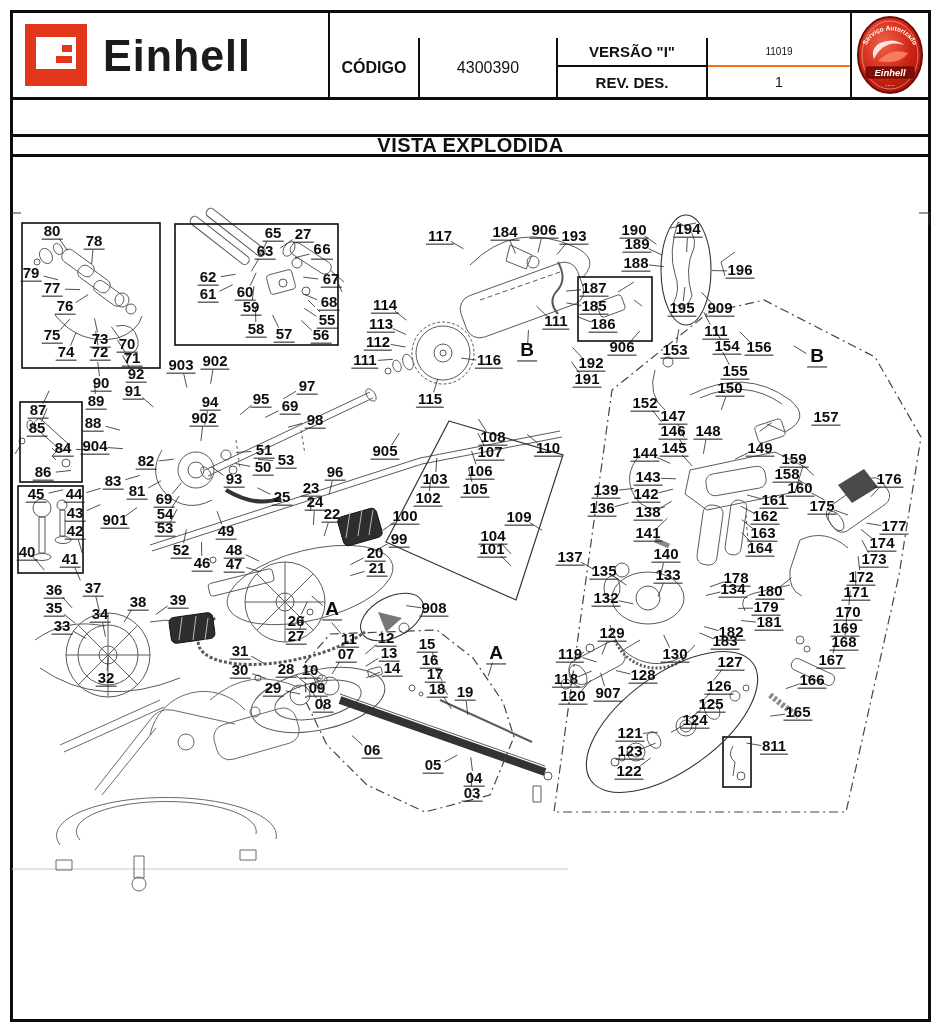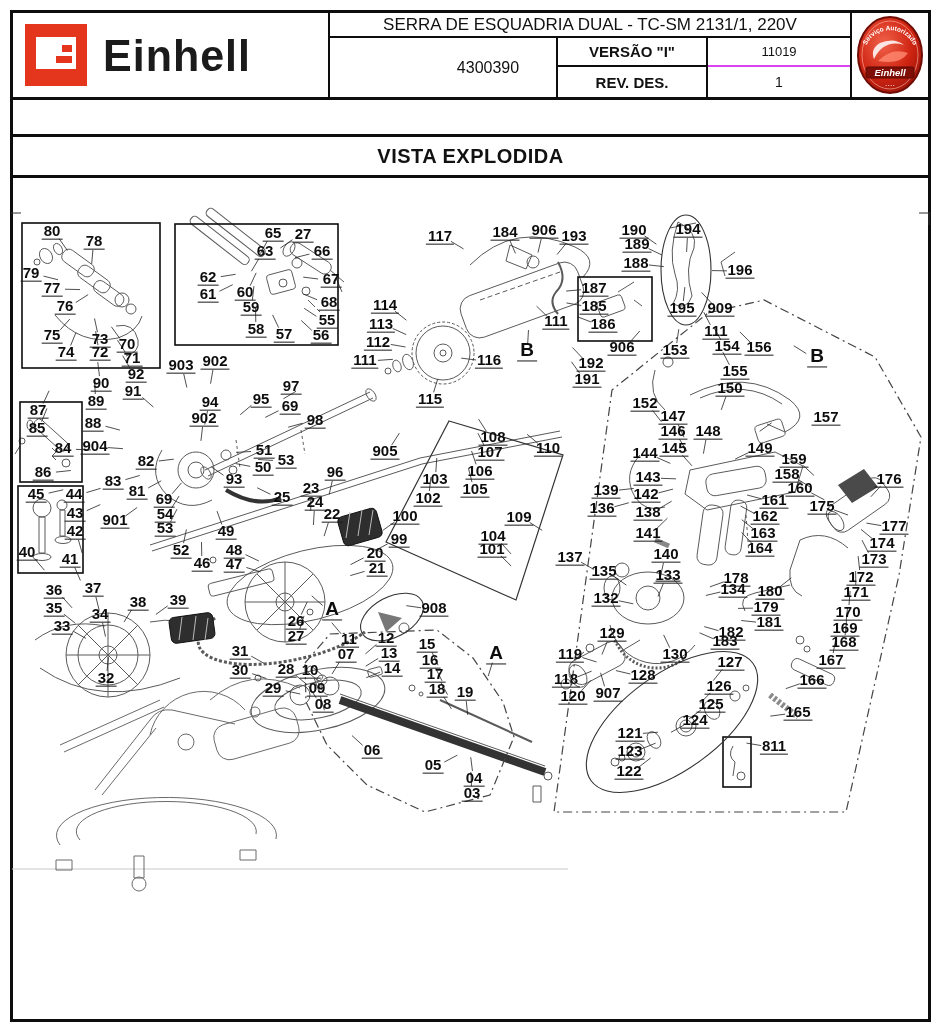--- a/index.html
+++ b/index.html
@@ -7,26 +7,26 @@
         font-family:"Liberation Sans",sans-serif;color:#111;overflow:hidden;margin:0 auto;}
   .frame{position:absolute;left:10px;top:10px;width:921px;height:1012px;
          border:3px solid #0d0d0d;box-sizing:border-box;background:#fff;}
   .cell{position:absolute;box-sizing:border-box;display:flex;align-items:center;justify-content:center;}
   
   .logo-cell{left:13px;top:13px;width:317px;height:84px;border-right:2px solid #0d0d0d;justify-content:flex-start;}
   .title-cell{left:330px;top:13px;width:520px;height:25px;border-bottom:2px solid #0d0d0d;font-size:17px;}
   .codigo-label{left:330px;top:38px;width:90px;height:59px;border-right:2px solid #0d0d0d;font-weight:bold;font-size:16px;}
   .codigo-value{left:420px;top:38px;width:138px;height:59px;border-right:2px solid #0d0d0d;font-size:16px;}
   .versao-label{left:558px;top:38px;width:150px;height:29px;border-right:2px solid #0d0d0d;border-bottom:2px solid #0d0d0d;font-weight:bold;font-size:15px;}
-  .versao-value{left:708px;top:38px;width:142px;height:29px;border-bottom:2px solid #d946ef;font-size:13px;}
+  .versao-value{left:708px;top:38px;width:142px;height:29px;border-bottom:2px solid #f97316;font-size:10px;}
   .rev-label{left:558px;top:67px;width:150px;height:30px;border-right:2px solid #0d0d0d;font-weight:bold;font-size:15px;}
   .rev-value{left:708px;top:67px;width:142px;height:30px;font-size:14px;}
   .badge-cell{left:850px;top:13px;width:78px;height:84px;border-left:2px solid #0d0d0d;}
   .header-rule{position:absolute;left:13px;top:97px;width:915px;height:3px;background:#0d0d0d;}
-  .banner{left:13px;top:134px;width:915px;height:44px;border-top:3px solid #0d0d0d;border-bottom:3px solid #0d0d0d;
+  .banner{left:13px;top:134px;width:915px;height:23px;border-top:3px solid #0d0d0d;border-bottom:3px solid #0d0d0d;
           font-weight:bold;font-size:20px;letter-spacing:.5px;}
   
   .logo-mark{position:relative;width:62px;height:62px;background:#e4361c;margin-left:12px;flex:0 0 auto;}
   .logo-inner{position:absolute;left:11px;top:13px;width:40px;height:32px;background:#fff;}
   .logo-glyph{position:absolute;left:18px;top:8px;width:18px;height:18px;}
   .logo-glyph .b1{position:absolute;right:0;top:0;width:10px;height:7px;background:#e4361c;}
   .logo-glyph .b2{position:absolute;right:0;bottom:0;width:16px;height:7px;background:#e4361c;}
   .wordmark{font-weight:900;font-size:43px;letter-spacing:1px;color:#1b1b1b;margin-left:16px;
             font-family:"Liberation Sans",sans-serif;transform:scaleY(1.05);}
   
@@ -48,21 +48,21 @@
     <div class="logo-mark">
       <div class="logo-inner">
         <div class="logo-glyph">
           <div class="b1"></div>
             <div class="b2"></div>
         </div>
       </div>
     </div>
     <div class="wordmark">Einhell</div>
   </div>
-  <div class="cell title-cell">SERRA DE ESQUADRIA DUAL - TC-SM 2131/1, 220V</div>
+  <div class="cell codigo-label">CÓDIGO</div>
   <div class="cell codigo-value">4300390</div>
   <div class="cell versao-label">VERSÃO "I"</div>
   <div class="cell versao-value">11019</div>
   <div class="cell rev-label">REV. DES.</div>
   <div class="cell rev-value">1</div>
   <div class="cell badge-cell">
     <svg width="74" height="82" viewBox="-37 -41 74 82">
       <defs>
         <radialGradient id="bg" cx="40%" cy="35%" r="80%">
           <stop offset="0%" stop-color="#f0624a"></stop>
@@ -595,21 +595,21 @@
       <div class="plabel" style="left: 321px; top: 336px;">56</div>
       <div class="plabel" style="left: 284px; top: 335px;">57</div>
       <div class="plabel" style="left: 256px; top: 330px;">58</div>
       <div class="plabel" style="left: 251px; top: 308px;">59</div>
       <div class="plabel" style="left: 245px; top: 293px;">60</div>
       <div class="plabel" style="left: 208px; top: 295px;">61</div>
       <div class="plabel" style="left: 208px; top: 278px;">62</div>
       <div class="plabel" style="left: 265px; top: 252px;">63</div>
       <div class="plabel" style="left: 303px; top: 235px;">27</div>
       <div class="plabel" style="left: 273px; top: 234px;">65</div>
-      <div class="plabel" style="left: 322px; top: 252px;">66</div>
+      <div class="plabel" style="left: 322px; top: 252px; font-family: Liberation Mono, monospace;">66</div>
       <div class="plabel" style="left: 331px; top: 280px;">67</div>
       <div class="plabel" style="left: 329px; top: 303px;">68</div>
       <div class="plabel" style="left: 164px; top: 500px;">69</div>
       <div class="plabel" style="left: 290px; top: 407px;">69</div>
       <div class="plabel" style="left: 127px; top: 345px;">70</div>
       <div class="plabel" style="left: 132px; top: 359px;">71</div>
       <div class="plabel" style="left: 100px; top: 353px;">72</div>
       <div class="plabel" style="left: 100px; top: 340px;">73</div>
       <div class="plabel" style="left: 66px; top: 353px;">74</div>
       <div class="plabel" style="left: 52px; top: 336px;">75</div>
@@ -627,21 +627,21 @@
       <div class="plabel" style="left: 38px; top: 411px;">87</div>
       <div class="plabel" style="left: 93px; top: 424px;">88</div>
       <div class="plabel" style="left: 96px; top: 402px;">89</div>
       <div class="plabel" style="left: 101px; top: 384px;">90</div>
       <div class="plabel" style="left: 133px; top: 392px;">91</div>
       <div class="plabel" style="left: 136px; top: 375px;">92</div>
       <div class="plabel" style="left: 234px; top: 480px;">93</div>
       <div class="plabel" style="left: 210px; top: 403px;">94</div>
       <div class="plabel" style="left: 261px; top: 400px;">95</div>
       <div class="plabel" style="left: 335px; top: 473px;">96</div>
-      <div class="plabel" style="left: 291px; top: 387px;">97</div>
+      <div class="plabel" style="left: 307px; top: 387px;">97</div>
       <div class="plabel" style="left: 315px; top: 421px;">98</div>
       <div class="plabel" style="left: 399px; top: 540px;">99</div>
       <div class="plabel" style="left: 405px; top: 517px;">100</div>
       <div class="plabel" style="left: 492px; top: 550px;">101</div>
       <div class="plabel" style="left: 428px; top: 499px;">102</div>
       <div class="plabel" style="left: 435px; top: 480px;">103</div>
       <div class="plabel" style="left: 493px; top: 537px;">104</div>
       <div class="plabel" style="left: 475px; top: 490px;">105</div>
       <div class="plabel" style="left: 480px; top: 472px;">106</div>
       <div class="plabel" style="left: 490px; top: 453px;">107</div>
@@ -663,21 +663,21 @@
       <div class="plabel" style="left: 629px; top: 772px;">122</div>
       <div class="plabel" style="left: 630px; top: 752px;">123</div>
       <div class="plabel" style="left: 695px; top: 721px;">124</div>
       <div class="plabel" style="left: 711px; top: 705px;">125</div>
       <div class="plabel" style="left: 719px; top: 687px;">126</div>
       <div class="plabel" style="left: 730px; top: 663px;">127</div>
       <div class="plabel" style="left: 643px; top: 676px;">128</div>
       <div class="plabel" style="left: 612px; top: 634px;">129</div>
       <div class="plabel" style="left: 675px; top: 655px;">130</div>
       <div class="plabel" style="left: 606px; top: 599px;">132</div>
-      <div class="plabel" style="left: 668px; top: 576px; text-decoration: underline;">133</div>
+      <div class="plabel" style="left: 668px; top: 576px;">133</div>
       <div class="plabel" style="left: 733px; top: 590px;">134</div>
       <div class="plabel" style="left: 604px; top: 572px;">135</div>
       <div class="plabel" style="left: 602px; top: 509px;">136</div>
       <div class="plabel" style="left: 570px; top: 558px;">137</div>
       <div class="plabel" style="left: 648px; top: 513px;">138</div>
       <div class="plabel" style="left: 606px; top: 491px;">139</div>
       <div class="plabel" style="left: 666px; top: 555px;">140</div>
       <div class="plabel" style="left: 648px; top: 534px;">141</div>
       <div class="plabel" style="left: 646px; top: 495px;">142</div>
       <div class="plabel" style="left: 648px; top: 478px;">143</div>

